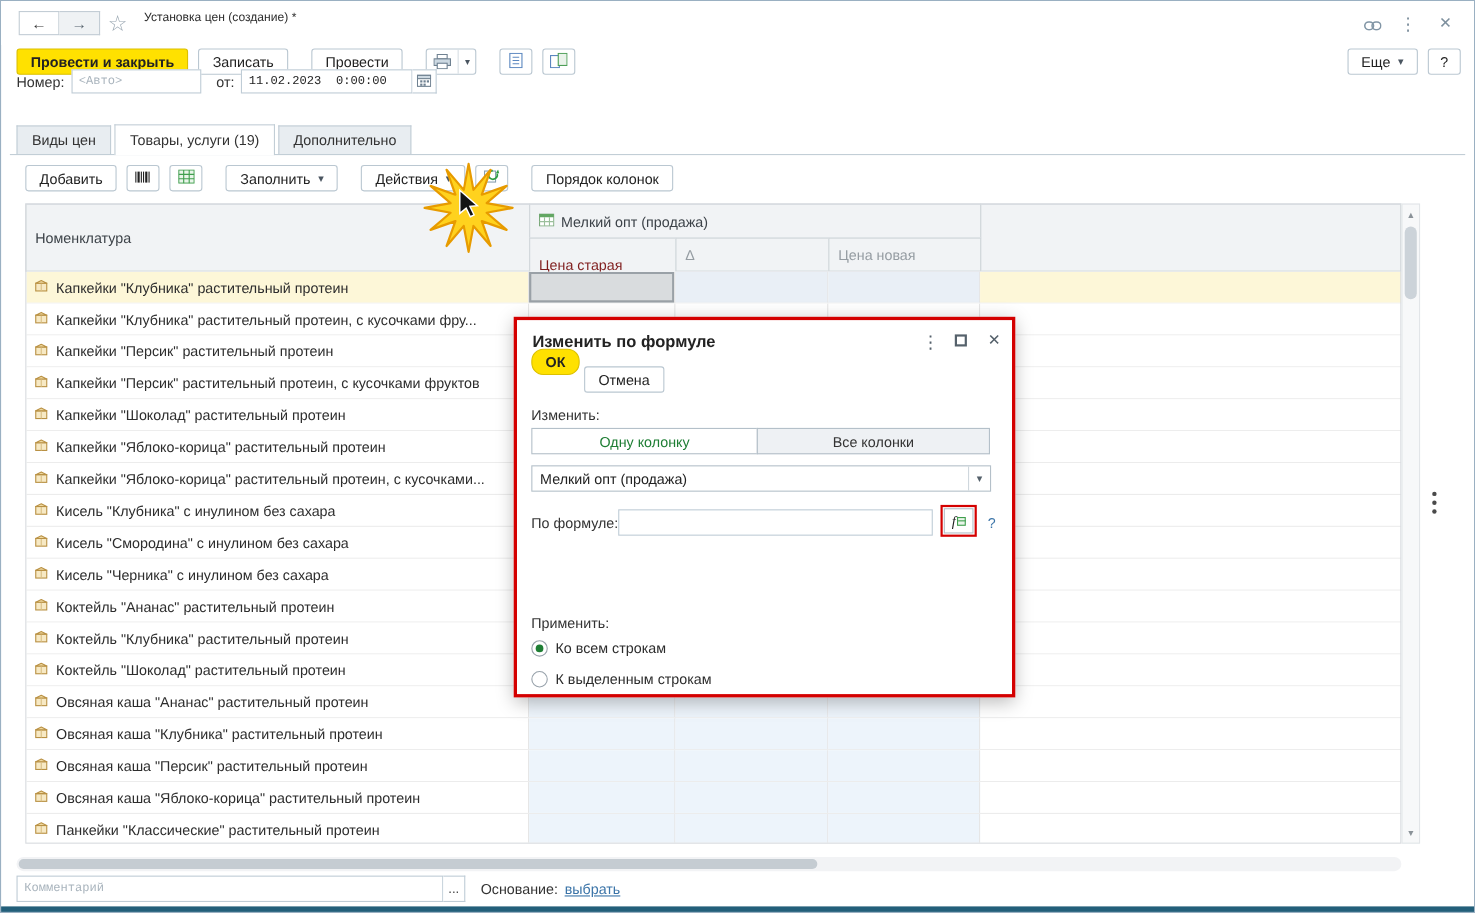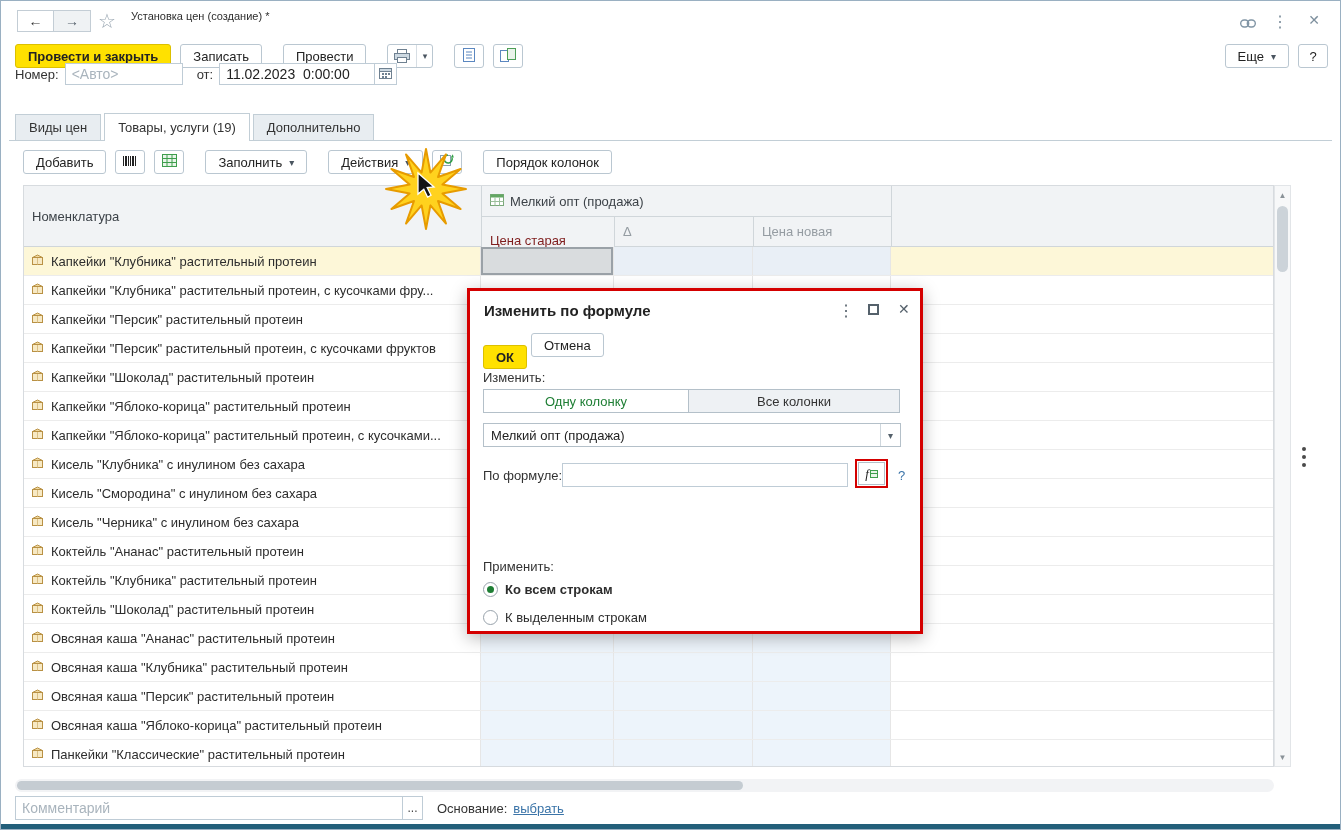--- a/index.html
+++ b/index.html
@@ -34,21 +34,21 @@
   .gap-lg { margin-left:12px; }
   .split-btn { display:flex; height:24px; border:1px solid #bac7d1; border-radius:3px; background:#fff; cursor:pointer; }
   .split-main { width:28px; display:flex; align-items:center; justify-content:center; }
   .split-caret { width:16px; border-left:1px solid #d7dee4; display:flex; align-items:center; justify-content:center; }
   .split-caret::after { content:"▾"; font-size:9px; color:#4a5560; }
   .toolbar-right { position:absolute; top:43px; right:12px; display:flex; gap:9px; }
 
   
   .form-row { position:absolute; top:62px; left:14px; display:flex; align-items:center; }
   .flabel { color:#333; margin-right:6px; }
-  .tinput { height:22px; border:1px solid #bfccd6; padding:0 6px; font-size:14px; font-family:Liberation Sans, sans-serif; color:#222; }
+  .tinput { height:22px; border:1px solid #bfccd6; padding:0 6px; font-size:11px; font-family:Liberation Mono, monospace; color:#222; }
   .tinput::placeholder { color:#a9b4bd; }
   .num-input { width:118px; margin-right:14px; }
   .date-input { width:156px; }
   .cal-btn { width:22px; height:22px; border:1px solid #bfccd6; border-left:none; background:#fff;
              display:flex; align-items:center; justify-content:center; cursor:pointer; }
 
   
   .tabstrip { position:absolute; top:112px; left:8px; right:8px; height:28px; border-bottom:1px solid #c2ced6;
               display:flex; align-items:center; padding-left:6px; }
   .tab { height:26px; line-height:25px; padding:0 13px; border:1px solid #c2ced6; border-bottom:none;
@@ -104,21 +104,21 @@
   .basis-link { margin-left:6px; color:#3b74a8; text-decoration:underline; cursor:pointer; }
 
   
   .dialog { position:absolute; left:466px; top:287px; width:456px; height:346px; background:#fff;
             border:3px solid #d40000; box-shadow:0 4px 16px rgba(0,0,0,.28); z-index:30; }
   .dlg-title { position:absolute; left:14px; top:11px; font-size:15px; font-weight:bold; color:#222; }
   .dlg-ctrl { position:absolute; top:10px; color:#55616b; cursor:pointer; font-size:14px; }
   .dlg-dots { left:368px; font-size:16px; }
   .dlg-max { left:398px; top:13px; width:11px; height:11px; border:2px solid #55616b; }
   .dlg-close { left:428px; }
-  .dlg-ok { position:absolute; left:13px; top:54px; }
+  .dlg-ok { position:absolute; left:13px; top:26px;border-radius:11px; }
   .dlg-cancel { position:absolute; left:61px; top:42px; }
   .dlg-label { position:absolute; color:#333; }
   .lbl-change { left:13px; top:79px; }
   .toggle { position:absolute; left:13px; top:98px; height:24px; display:flex; }
   .seg { height:24px; display:flex; align-items:center; justify-content:center; border:1px solid #b4c0c9;
          background:#eef1f4; color:#333; cursor:pointer; }
   .seg.one { width:206px; } .seg.all { width:212px; margin-left:-1px; }
   .seg.selected { background:#fff; color:#1e7e34; }
   .combo { position:absolute; left:13px; top:132px; width:418px; height:24px; border:1px solid #b4c0c9;
            display:flex; align-items:center; background:#fff; cursor:pointer; }
@@ -130,21 +130,21 @@
   .formula-input { position:absolute; left:92px; top:172px; width:286px; height:24px; }
   .fx-wrap { position:absolute; left:385px; top:168px; border:2px solid #d40000; padding:1px; display:inline-flex; }
   .fx-btn { width:27px; height:23px; border:1px solid #b4c0c9; background:#fff; cursor:pointer;
             display:flex; align-items:center; justify-content:center; gap:1px; font-family:"Liberation Serif", serif; }
   .fx-btn i { font-size:13px; color:#222; }
   .fx-grid { width:8px; height:8px; border:1px solid #3f9e4d; background:
              linear-gradient(#3f9e4d,#3f9e4d) 0 2.5px/8px 1px no-repeat, #e9f5ea; }
   .dlg-help { position:absolute; left:428px; top:177px; color:#3b74a8; cursor:pointer; }
   .lbl-apply { left:13px; top:268px; }
   .radio { position:absolute; left:13px; display:flex; align-items:center; gap:7px; cursor:pointer; color:#2d2d2d; }
-  .radio.r1 { top:291px;font-weight:bold; } .radio.r2 { top:319px; }
+  .radio.r1 { top:291px; } .radio.r2 { top:319px; }
   .rdot { width:15px; height:15px; border-radius:50%; border:1px solid #98a2ab; background:#fff; }
   .rdot.checked { position:relative; }
   .rdot.checked::after { content:""; position:absolute; left:3px; top:3px; width:7px; height:7px;
                          border-radius:50%; background:#1e7e34; }
 
   
   .starburst { position:absolute; left:383px; top:146px; z-index:25; pointer-events:none; }
   .splitter { position:absolute; left:1301px; top:446px; display:flex; flex-direction:column; gap:4px; cursor:pointer; }
   .splitter b { width:4px; height:4px; border-radius:50%; background:#4a4a4a; }
 </style>

